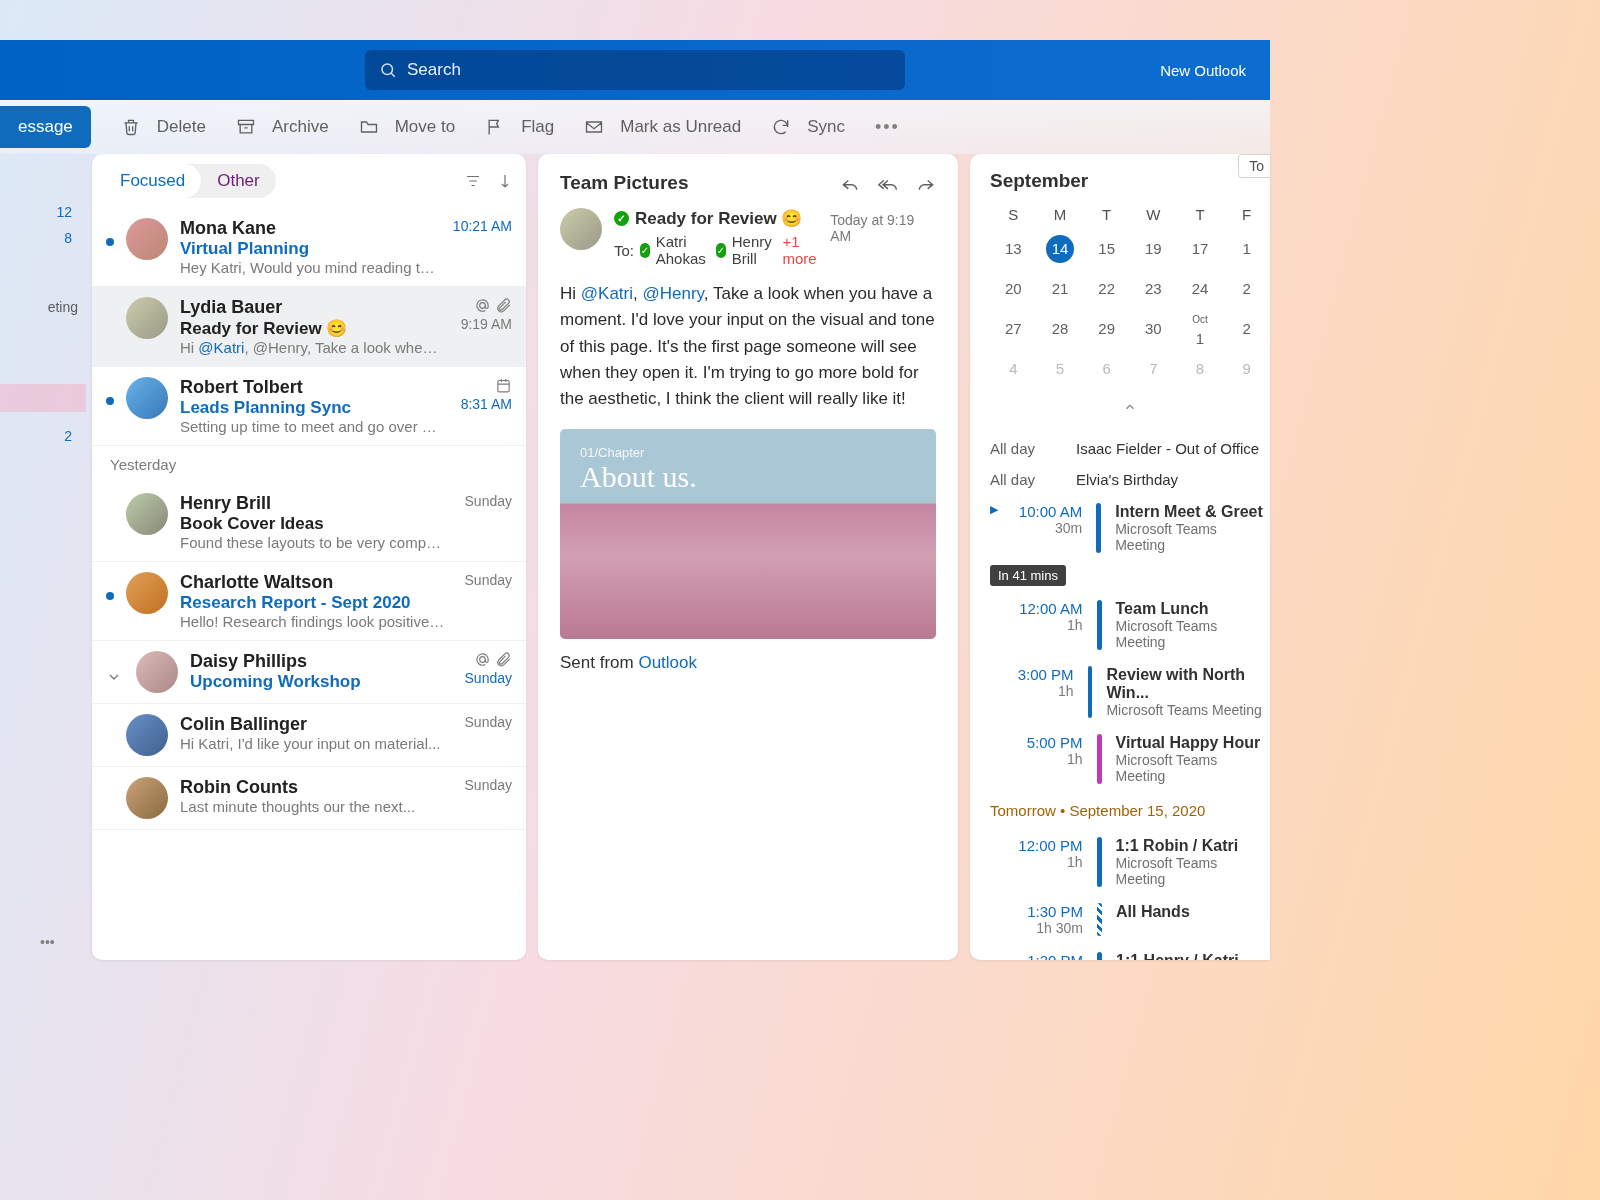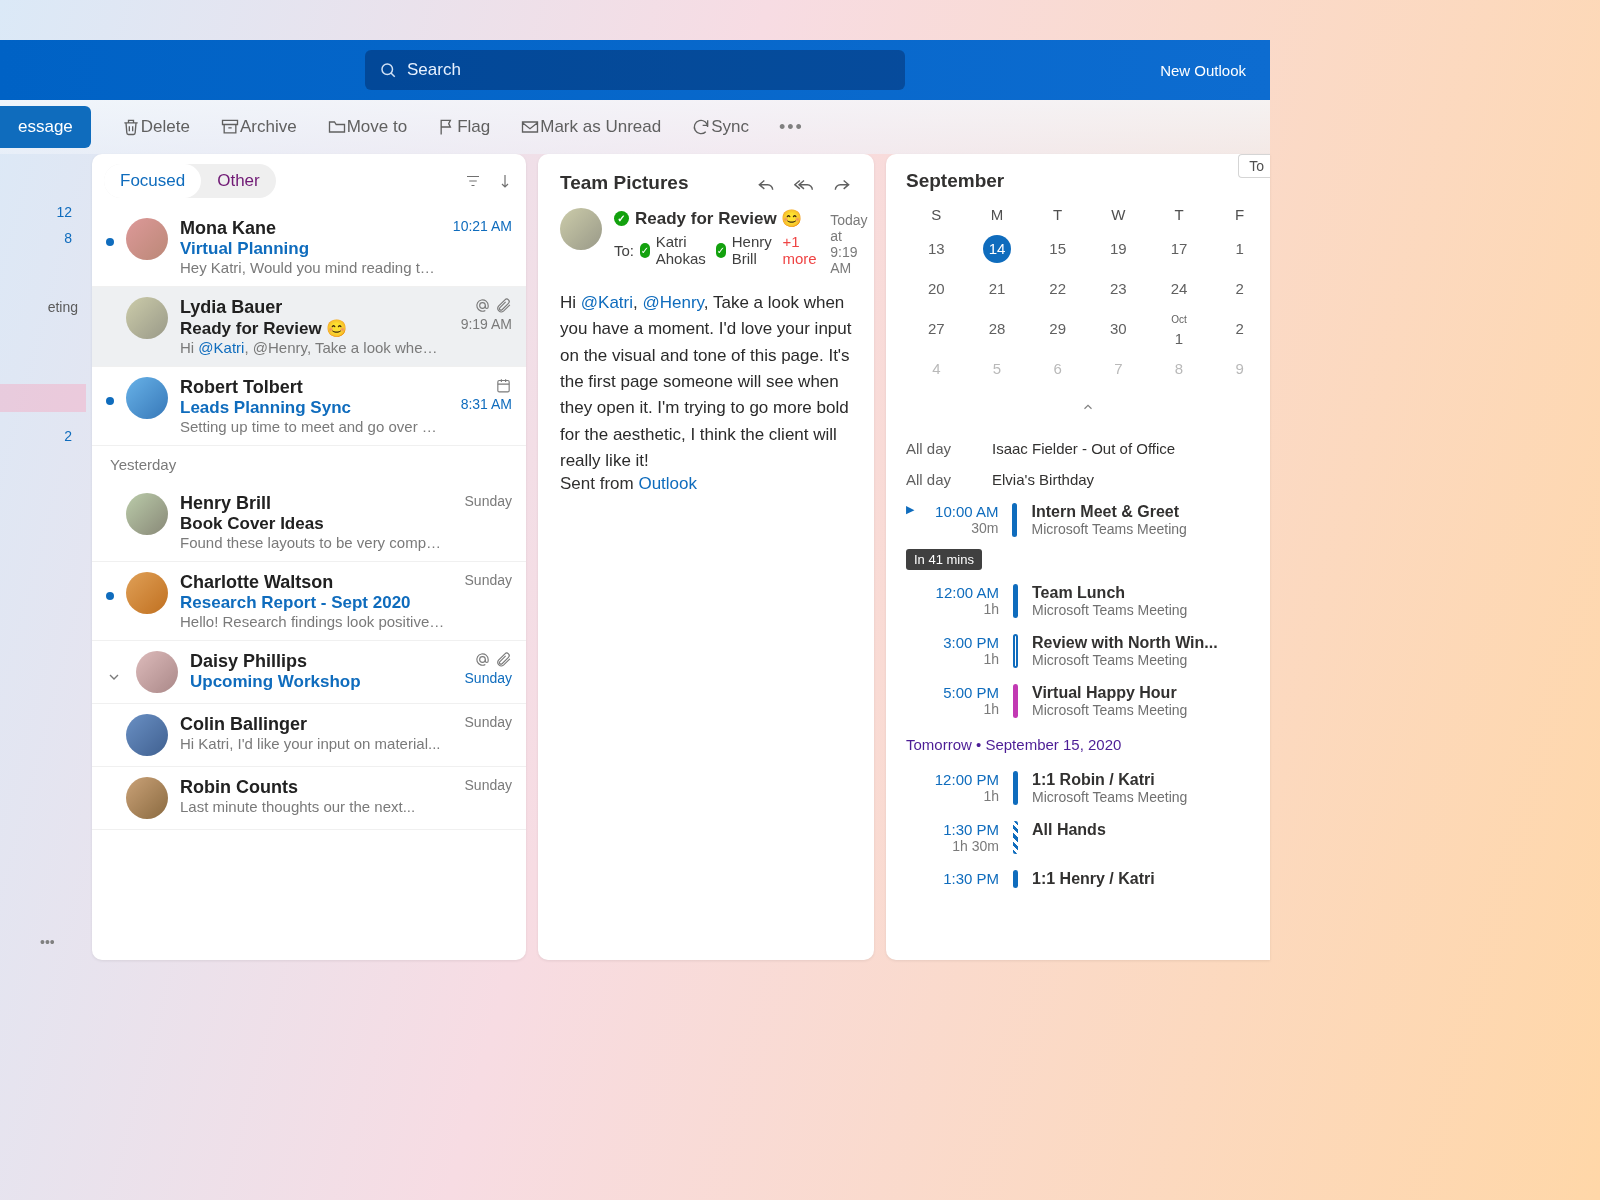--- a/index.html
+++ b/index.html
@@ -5,21 +5,21 @@
 *{box-sizing:border-box;margin:0;padding:0;font-family:-apple-system,BlinkMacSystemFont,"Segoe UI",sans-serif}
 body{width:1600px;height:1200px;background:linear-gradient(105deg,#dbe9f7 0%,#f7dce3 40%,#ffd7a8 100%);overflow:hidden;font-size:17px;color:#323130}
 .app{width:1270px;height:960px;margin:0 0;position:relative}
 .hdr{height:40px}
 .topbar{height:60px;background:linear-gradient(90deg,#0062c5,#0d6cd0);display:flex;align-items:center;padding:0 20px;position:relative}
 .search{width:540px;height:40px;margin:0 auto;background:rgba(0,0,30,.28);border-radius:6px;display:flex;align-items:center;color:#e7f1ff;padding:0 14px}
 .search svg{width:18px;height:18px;margin-right:10px;opacity:.9}
 .newol{position:absolute;right:24px;color:#fff;font-size:15px}
 .tbar{height:54px;display:flex;align-items:center;gap:30px;padding-left:14px;background:linear-gradient(180deg,rgba(244,248,252,.8),rgba(239,243,250,.6))}
 .btn-new{background:#0f6cbd;color:#fff;border-radius:0 6px 6px 0;height:42px;padding:0 18px;display:flex;align-items:center;font-size:17px;margin-left:-14px}
-.t-btn{display:flex;align-items:flex-end;gap:0;color:#606060}
+.t-btn{display:flex;align-items:flex-end;gap:16px;color:#606060}
 .t-btn svg{width:20px;height:20px;stroke:#606060;fill:none;stroke-width:1.6}
 .dots{color:#808080;letter-spacing:2px;font-size:18px}
 .cols{display:flex;height:calc(100% - 154px)}
 .side{width:86px;position:relative;font-size:14px;color:#0f6cbd}
 .side .cnt{position:absolute;right:14px}
 .side .cnt.a{top:50px} .side .cnt.b{top:76px} .side .cnt.c{top:274px}
 .side .lbl{position:absolute;right:8px;top:145px;color:#5b5b5b}
 .side .pink{position:absolute;left:-20px;right:0;top:230px;height:28px;background:rgba(255,140,170,.3)}
 .side .dts{position:absolute;bottom:10px;left:40px;color:#808080}
 .ml{width:434px;background:#fff;border-radius:10px;margin:0 6px;box-shadow:0 1px 3px rgba(0,0,0,.08);overflow-y:auto}
@@ -40,21 +40,21 @@
 .subj{font-size:17px;font-weight:600;color:#212121}
 .subj.u{color:#0f6cbd}
 .prev{font-size:15px;color:#7a7a7a;white-space:nowrap;overflow:hidden;text-overflow:ellipsis}
 .meta{text-align:right;margin-left:6px}
 .tm{color:#0f6cbd;font-size:14px}
 .tm.r{color:#7a7a7a}
 .mi{display:flex;gap:4px;justify-content:flex-end;color:#7a7a7a;margin-bottom:2px}
 .mi svg{width:17px;height:17px;stroke:#7a7a7a;fill:none;stroke-width:1.6}
 .sect{padding:10px 18px;color:#7a7a7a;font-size:15px}
 .chev{width:18px;margin-top:18px}.chev svg{width:16px;height:16px;stroke:#7a7a7a;fill:none;stroke-width:2}
-.rd{width:336px;background:#fff;border-radius:10px;margin:0 6px;box-shadow:0 1px 3px rgba(0,0,0,.08);padding:18px 22px;overflow-y:auto}
+.rd{width:420px;background:#fff;border-radius:10px;margin:0 6px;box-shadow:0 1px 3px rgba(0,0,0,.08);padding:18px 22px;overflow-y:auto}
 .rd-hdr{display:flex;align-items:center;margin-bottom:14px}
 .rd-hdr h3{font-size:19px;font-weight:600}
 .rd-hdr .act{margin-left:auto;display:flex;gap:18px}
 .rd-hdr .act svg{width:20px;height:20px;stroke:#606060;fill:none;stroke-width:1.7}
 .rd-meta{display:flex;gap:12px}
 .rd-meta .av{width:42px;height:42px}
 .rd-meta .sj{display:flex;align-items:center;gap:6px;font-weight:600;font-size:17px}
 .chk{width:15px;height:15px;border-radius:8px;background:#13a10e;display:inline-flex;align-items:center;justify-content:center;color:#fff;font-size:10px}
 .rd-meta .to{font-size:15px;color:#404040;margin-top:4px;display:flex;align-items:center;gap:6px}
 .rd-meta .dt{font-size:14px;color:#7a7a7a;margin-left:auto;align-self:start;margin-top:4px}
@@ -85,21 +85,21 @@
 .ev .t{color:#0f6cbd;font-weight:500;font-size:15px}
 .ev .d{color:#7a7a7a;font-size:14px}
 .bar{width:5px;background:#0f6cbd;border-radius:3px}
 .bar.o{background:#fff;border:2px solid #0f6cbd}
 .bar.p{background:#c239b3}
 .bar.s{background:repeating-linear-gradient(45deg,#0f6cbd,#0f6cbd 3px,#fff 3px,#fff 6px)}
 .ev .bd .n{font-weight:600;font-size:16px}
 .ev .bd .s{font-size:14px;color:#707070}
 .chip{display:inline-block;background:#404040;color:#fff;font-size:13px;padding:3px 8px;border-radius:3px;margin:4px 0 6px}
 .cur-tri{color:#0f6cbd;font-size:11px}
-.tom{font-size:15px;color:#4c1d95;margin:10px 0}
+.tom{font-size:15px;color:#a16207;margin:10px 0}
 
 .a1{background:linear-gradient(135deg,#d99,#b87)} .a2{background:linear-gradient(135deg,#cca,#998)}
 .a3{background:linear-gradient(135deg,#68b2e8,#3778b8)} .a4{background:linear-gradient(135deg,#bca,#887)}
 .a5{background:linear-gradient(135deg,#e0a057,#c07020)} .a6{background:linear-gradient(135deg,#dbb,#a88)}
 .a7{background:linear-gradient(135deg,#6a90c4,#406090)} .a8{background:linear-gradient(135deg,#caa278,#8a6a40)}
 </style>
 </head>
 <body>
 
 <div class="app">
@@ -335,20 +335,24 @@
               <span>Katri Ahokas</span>
               <span class="chk">✓</span>
               <span>Henry Brill</span>
               <span class="more">+1 more</span>
             </div>
         </div>
         <div class="dt">Today at 9:19 AM</div>
       </div>
       <div class="body">
         <span>Hi </span><span class="mlk">@Katri</span>, <span class="mlk">@Henry</span><span>, Take a look when you have a moment. I'd love your input on the visual and tone of this page. It's the first page someone will see when they open it. I'm trying to go more bold for the aesthetic, I think the client will really like it!</span>
+      </div>
+      <div class="img">
+        <div class="c1">01/Chapter</div>
+        <div class="c2">About us.</div>
       </div>
       <div class="sig"><span>Sent from </span><span class="mlk">Outlook</span></div>
     </div>
 
     <div class="cal">
       <h3>September</h3>
       <span class="tdy">To</span>
       <div class="grid" id="calgrid">
           <div class="h">S</div>
           <div class="h">M</div>

